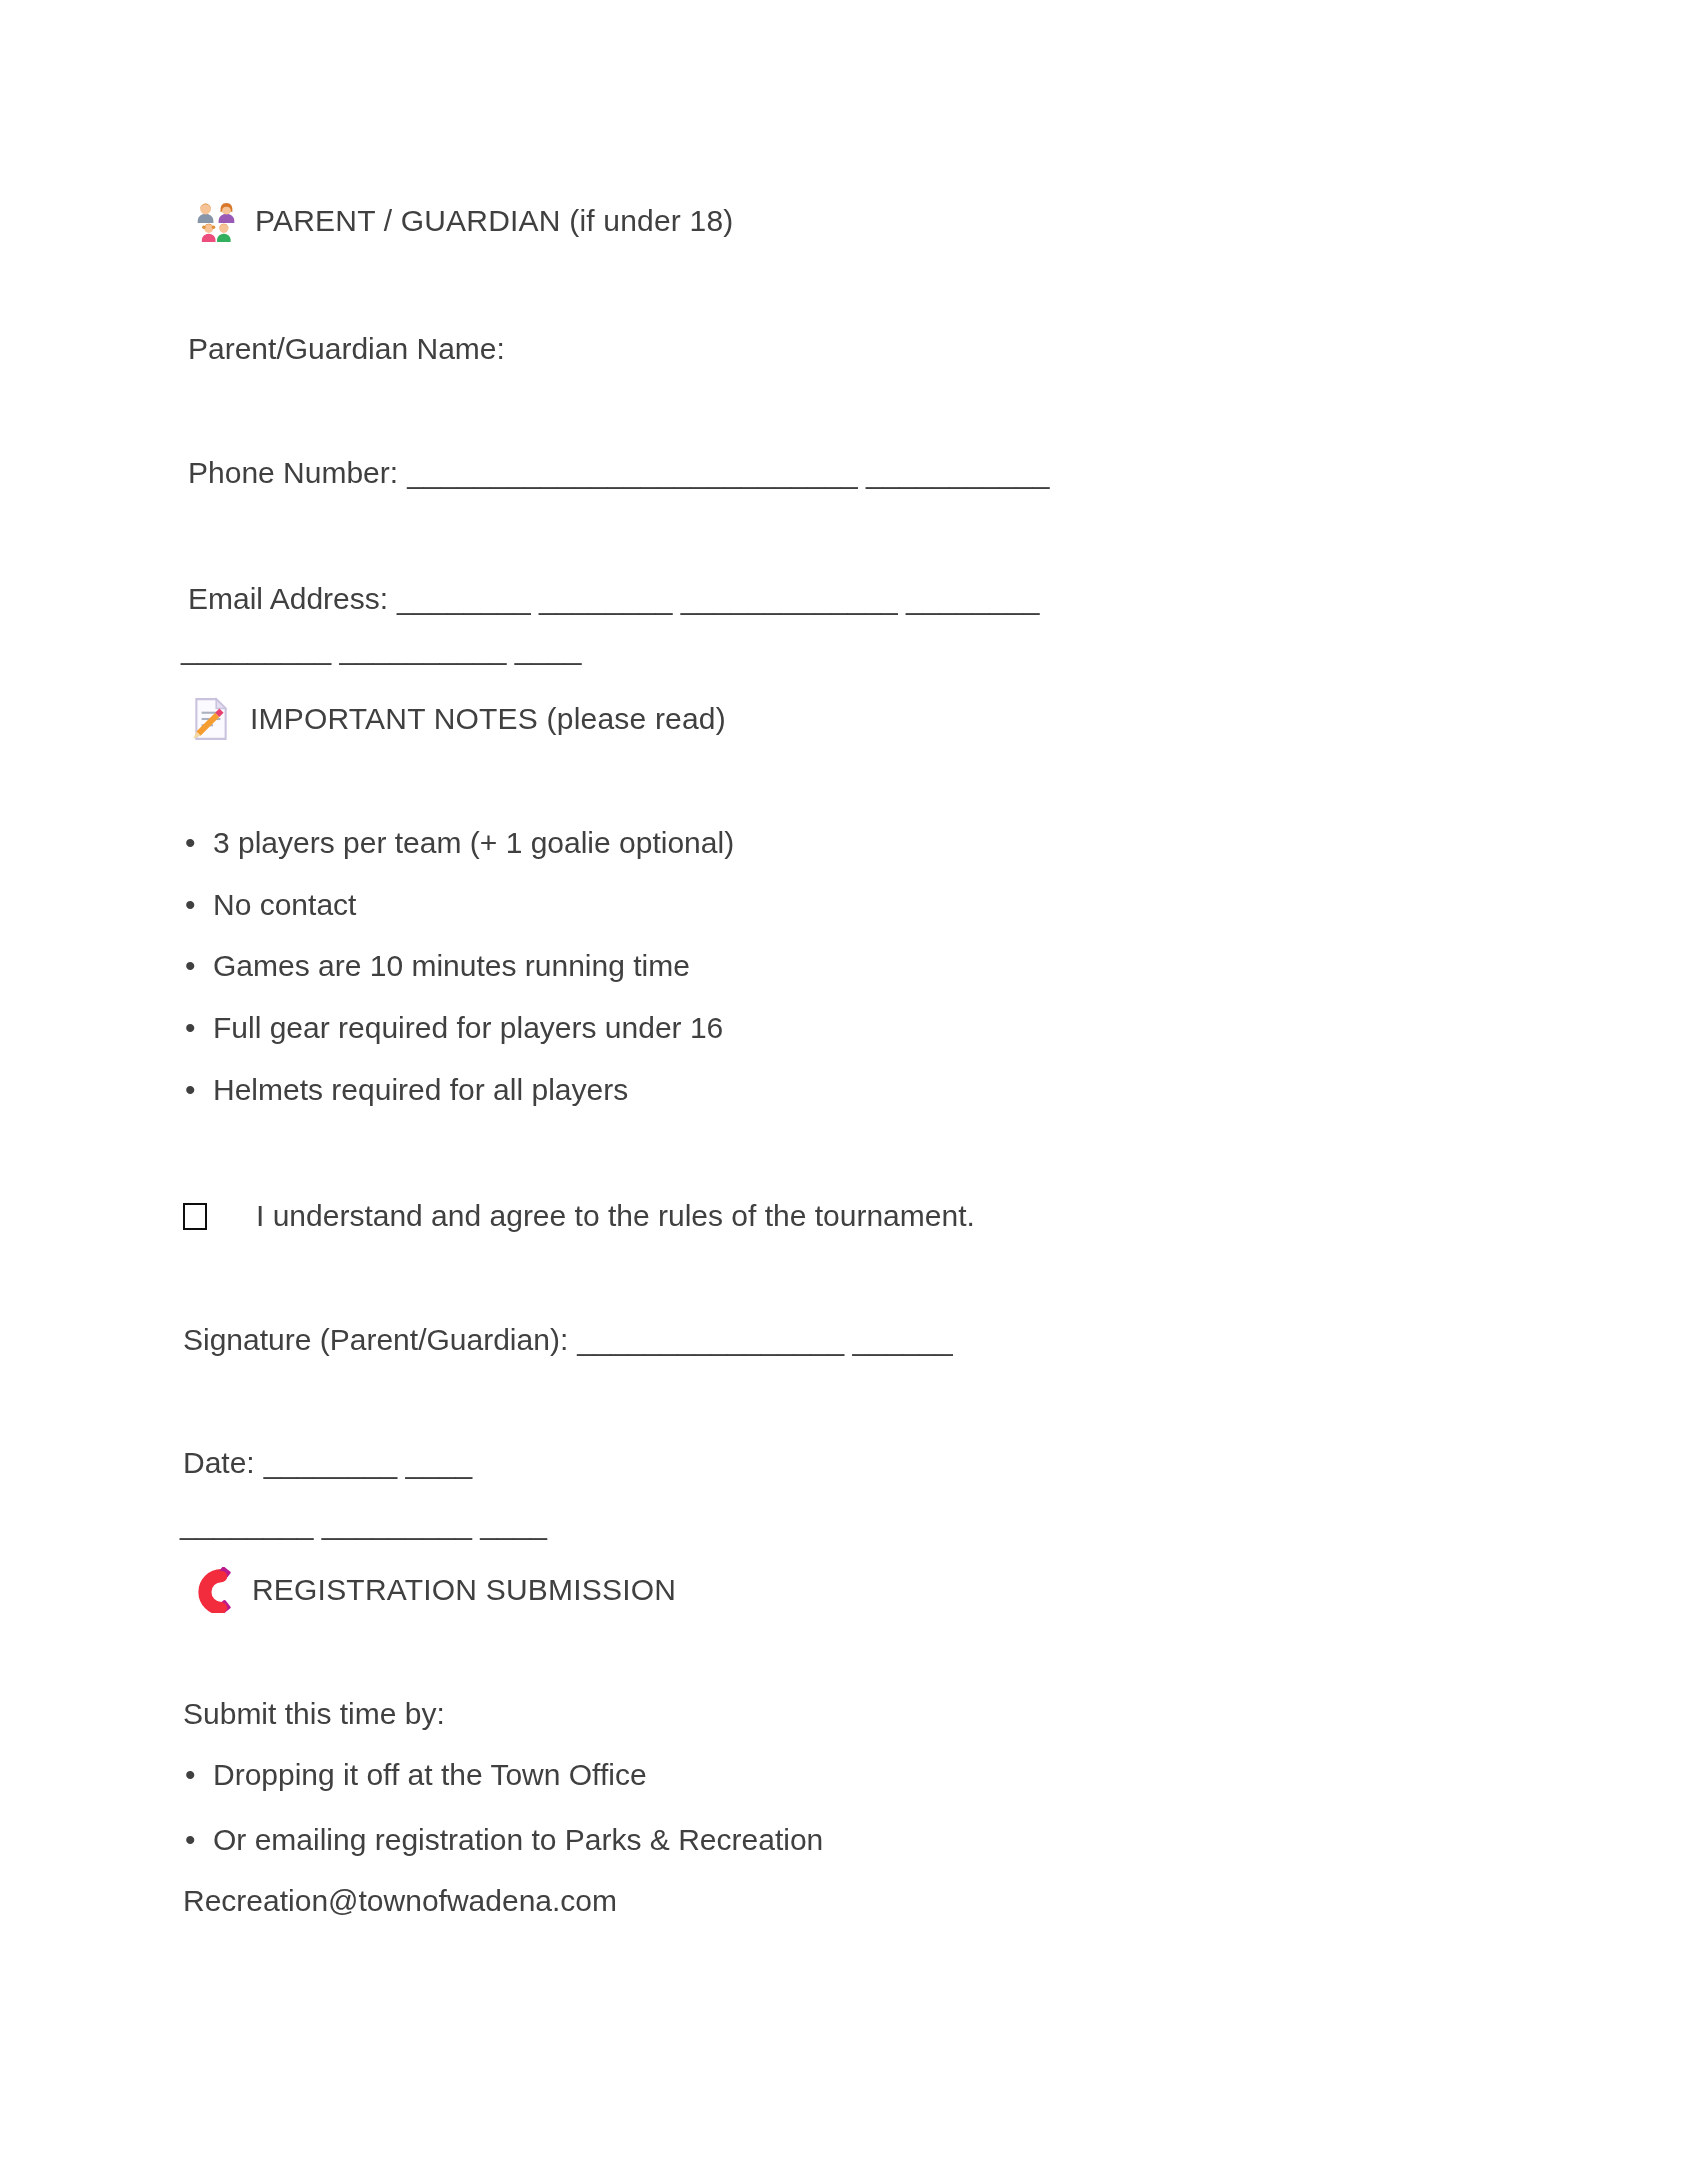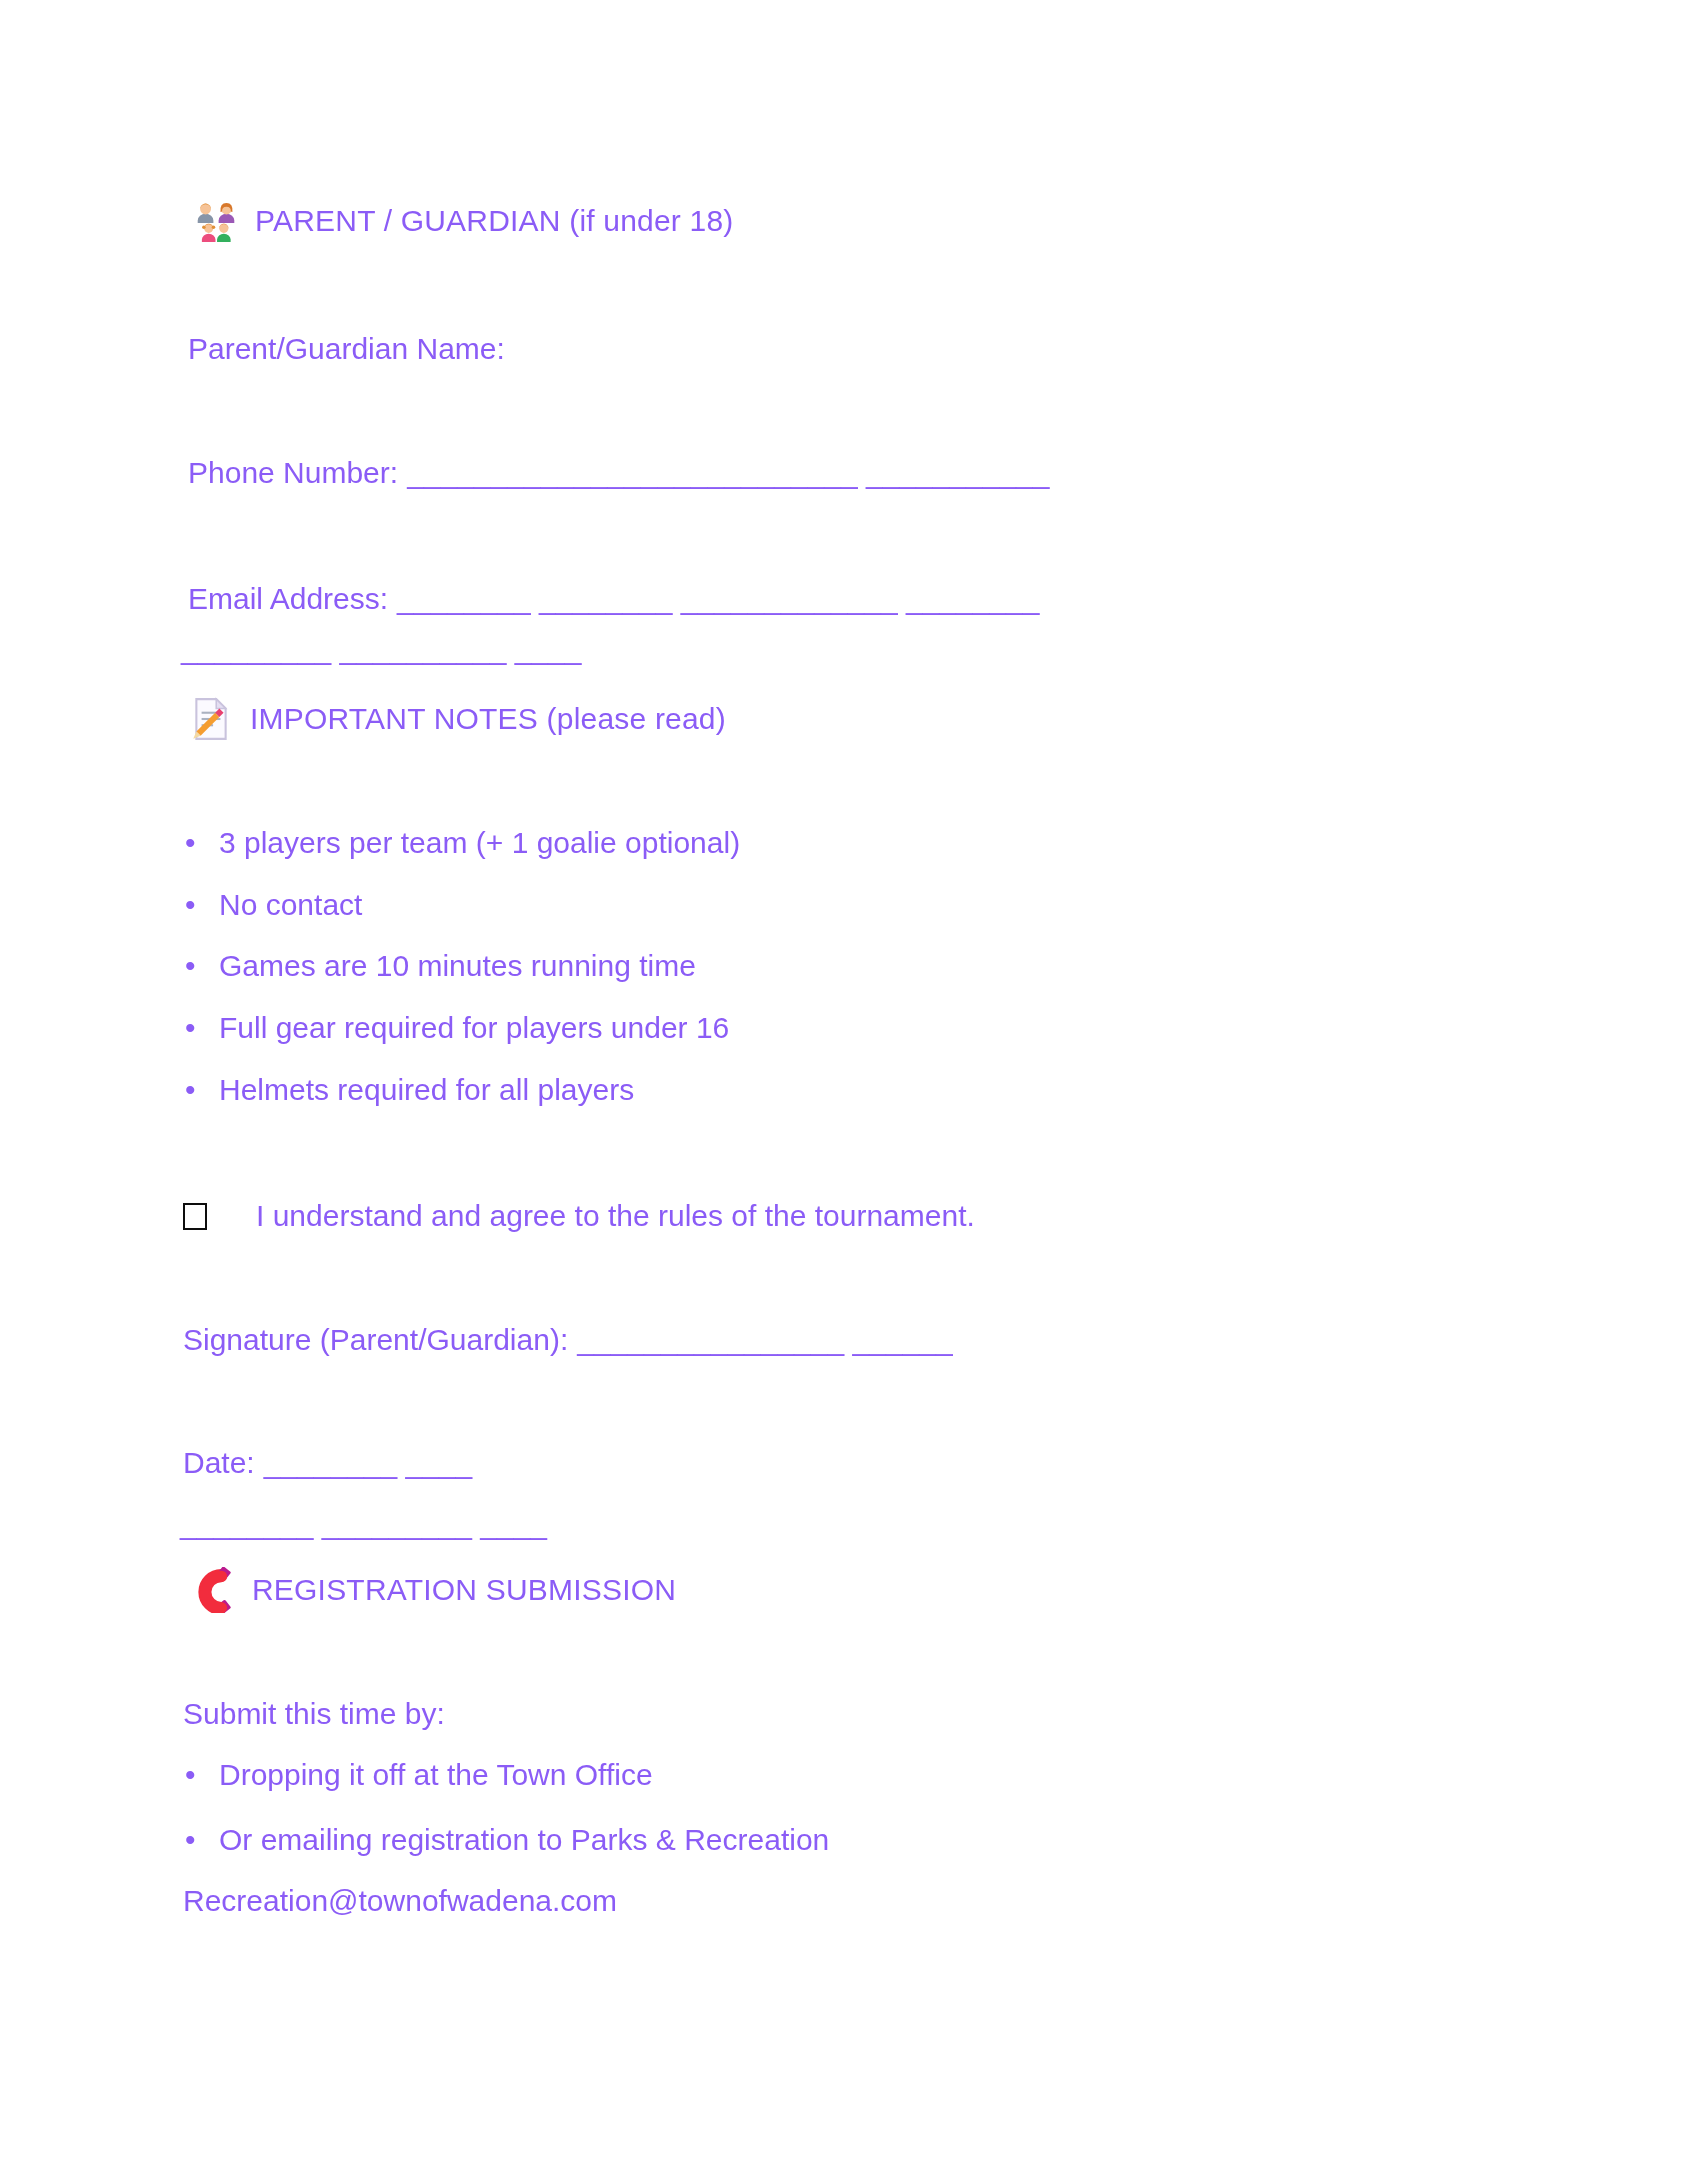--- a/index.html
+++ b/index.html
@@ -4,37 +4,37 @@
 <style>
   html, body { margin: 0; padding: 0; background: #ffffff; }
   .page {
     position: relative;
     width: 1683px;
     height: 2178px;
     background: #ffffff;
     font-family: "Liberation Sans", sans-serif;
     font-size: 30px;
     line-height: 38px;
-    color: #8b5cf6;
+    color: #404040;
     overflow: hidden;
   }
   .row {
     position: absolute;
     left: 188px;
     white-space: nowrap;
     display: flex;
     align-items: center;
   }
   .heading-row { left: 193px; gap: 16px; height: 46px; }
   .heading-row .hd-text { letter-spacing: 0.2px; }
   .icon { flex: 0 0 auto; display: block; }
   .field-line { margin-left: 9px; }
   .bullet-row { left: 185px; }
   .bullet-dot { display: inline-block; width: 11px; }
-  .bullet-text { margin-left: 23px; text-align: center; }
+  .bullet-text { margin-left: 17px; text-align: center; }
   .checkbox-row { left: 183px; gap: 36px; }
   .checkbox-box {
     display: inline-block;
     width: 20px;
     height: 23px;
     border: 2.5px solid #0d0d0d;
     margin-right: 13px;
     margin-top: 1px;
     background: #ffffff;
   }

